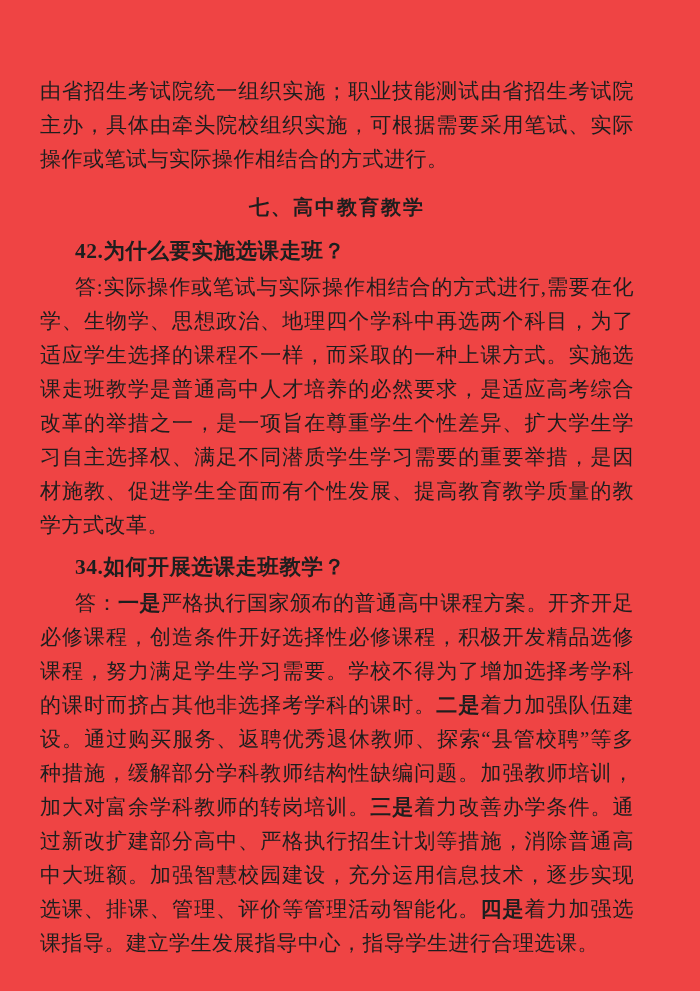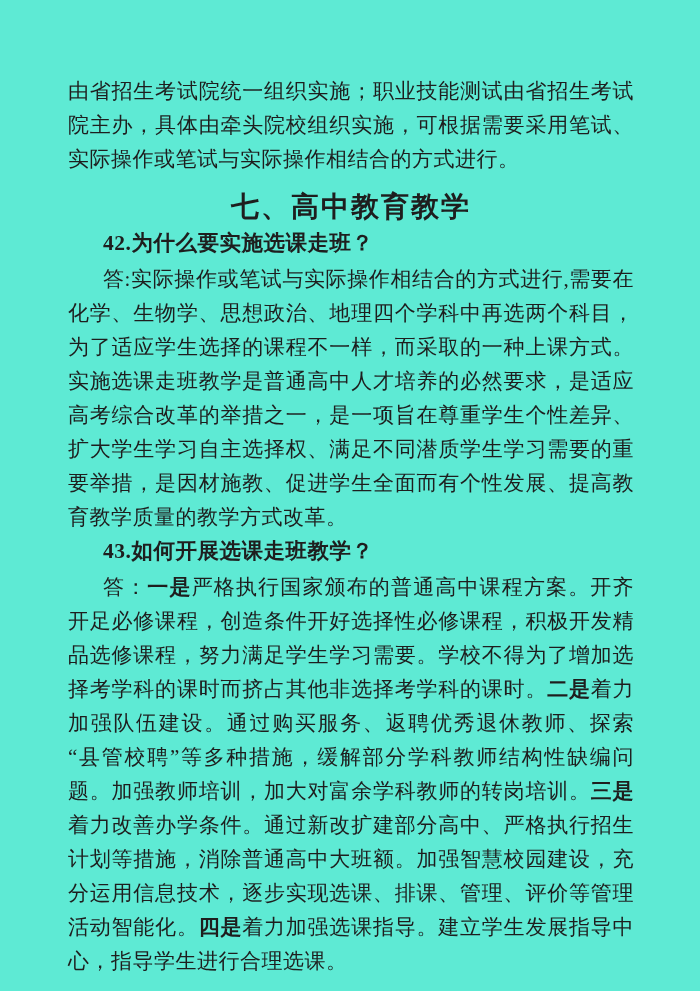--- a/index.html
+++ b/index.html
@@ -8,44 +8,45 @@
     width: 700px;
     height: 991px;
     position: relative;
     overflow: hidden;
     font-family: "Liberation Serif", "DejaVu Serif", serif;
     color: #1e1e1e;
   }
   .page {
     position: absolute;
     inset: 0;
-    padding: 74px 66px 0 68px;
-    background: #5eead4;
+    padding: 74px 66px 0 40px;
+    background: #ef4444;
   }
   .para {
     font-size: 21px;
     line-height: 34px;
     text-align: justify;
     letter-spacing: 0.5px;
     word-break: break-all;
   }
   .para.indent { text-indent: 35px; }
   .section-heading {
     font-family: "Liberation Sans", "DejaVu Sans", sans-serif;
     font-weight: bold;
-    font-size: 28px;
+    font-size: 20px;
     line-height: 38px;
     margin-top: 12px;
     text-align: center;
     letter-spacing: 2px;
   }
   .question {
     font-weight: bold;
     font-size: 21.5px;
     line-height: 34px;
+    margin-top: 8px;
     text-indent: 35px;
     letter-spacing: 0.5px;
   }
   .answer { margin-top: 2px; }
   .bold { font-weight: bold; }
   .footer {
     position: absolute;
     left: 0;
     right: 0;
     bottom: 52px;
@@ -61,18 +62,18 @@
 <div class="page">
 
   <p class="para">由省招生考试院统一组织实施；职业技能测试由省招生考试院主办，具体由牵头院校组织实施，可根据需要采用笔试、实际操作或笔试与实际操作相结合的方式进行。</p>
 
   <h2 class="section-heading">七、高中教育教学</h2>
 
   <p class="question">42.为什么要实施选课走班？</p>
 
   <p class="para indent answer"><span>答:实际操作或笔试与实际操作相结合的方式进行,需要在化学、生物学、思想政治、地理四个学科中再选两个科目，为了适应学生选择的课程不一样，而采取的一种上课方式。实施选课走班教学是普通高中人才培养的必然要求，是适应高考综合改革的举措之一，是一项旨在尊重学生个性差异、扩大学生学习自主选择权、满足不同潜质学生学习需要的重要举措，是因材施教、促进学生全面而有个性发展、提高教育教学质量的教学方式改革。</span></p>
 
-  <p class="question">43.如何开展选课走班教学？</p>
+  <p class="question">34.如何开展选课走班教学？</p>
 
   <p class="para indent answer"><span>答：</span><span class="bold">一是</span><span>严格执行国家颁布的普通高中课程方案。开齐开足必修课程，创造条件开好选择性必修课程，积极开发精品选修课程，努力满足学生学习需要。学校不得为了增加选择考学科的课时而挤占其他非选择考学科的课时。</span><span class="bold">二是</span><span>着力加强队伍建设。通过购买服务、返聘优秀退休教师、探索“县管校聘”等多种措施，缓解部分学科教师结构性缺编问题。加强教师培训，加大对富余学科教师的转岗培训。</span><span class="bold">三是</span><span>着力改善办学条件。通过新改扩建部分高中、严格执行招生计划等措施，消除普通高中大班额。加强智慧校园建设，充分运用信息技术，逐步实现选课、排课、管理、评价等管理活动智能化。</span><span class="bold">四是</span><span>着力加强选课指导。建立学生发展指导中心，指导学生进行合理选课。</span></p>
 
 
 </div>
 
 </body></html>

